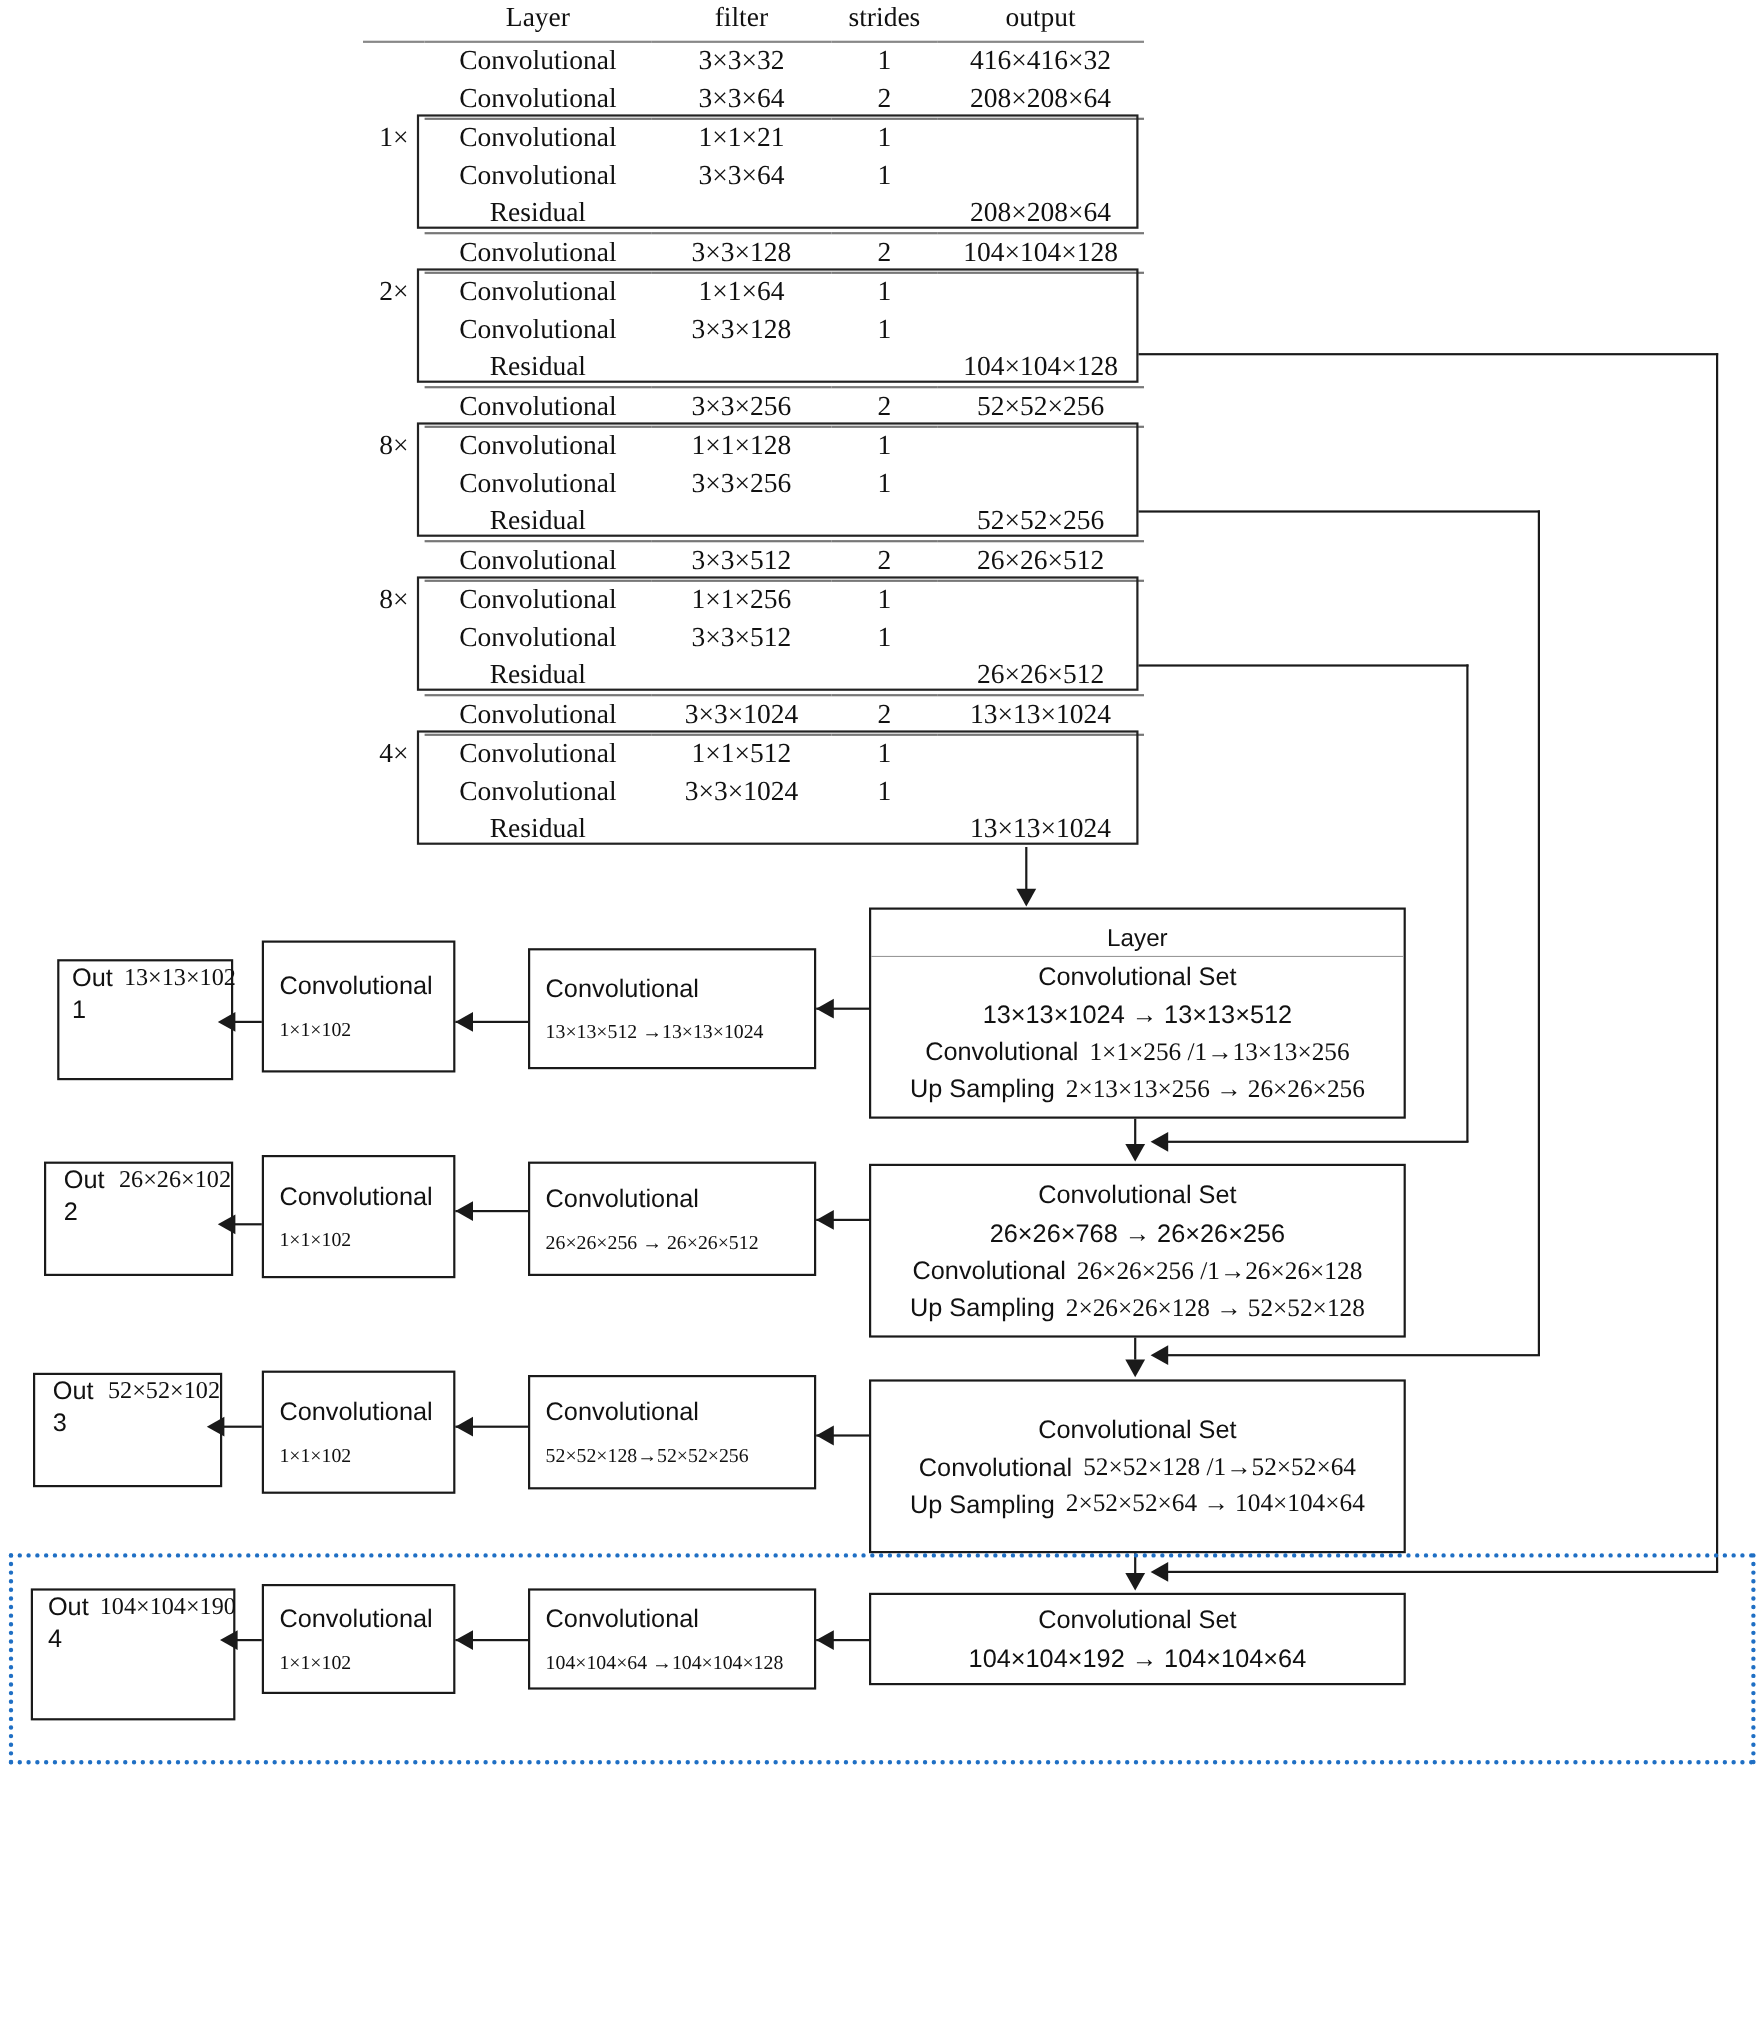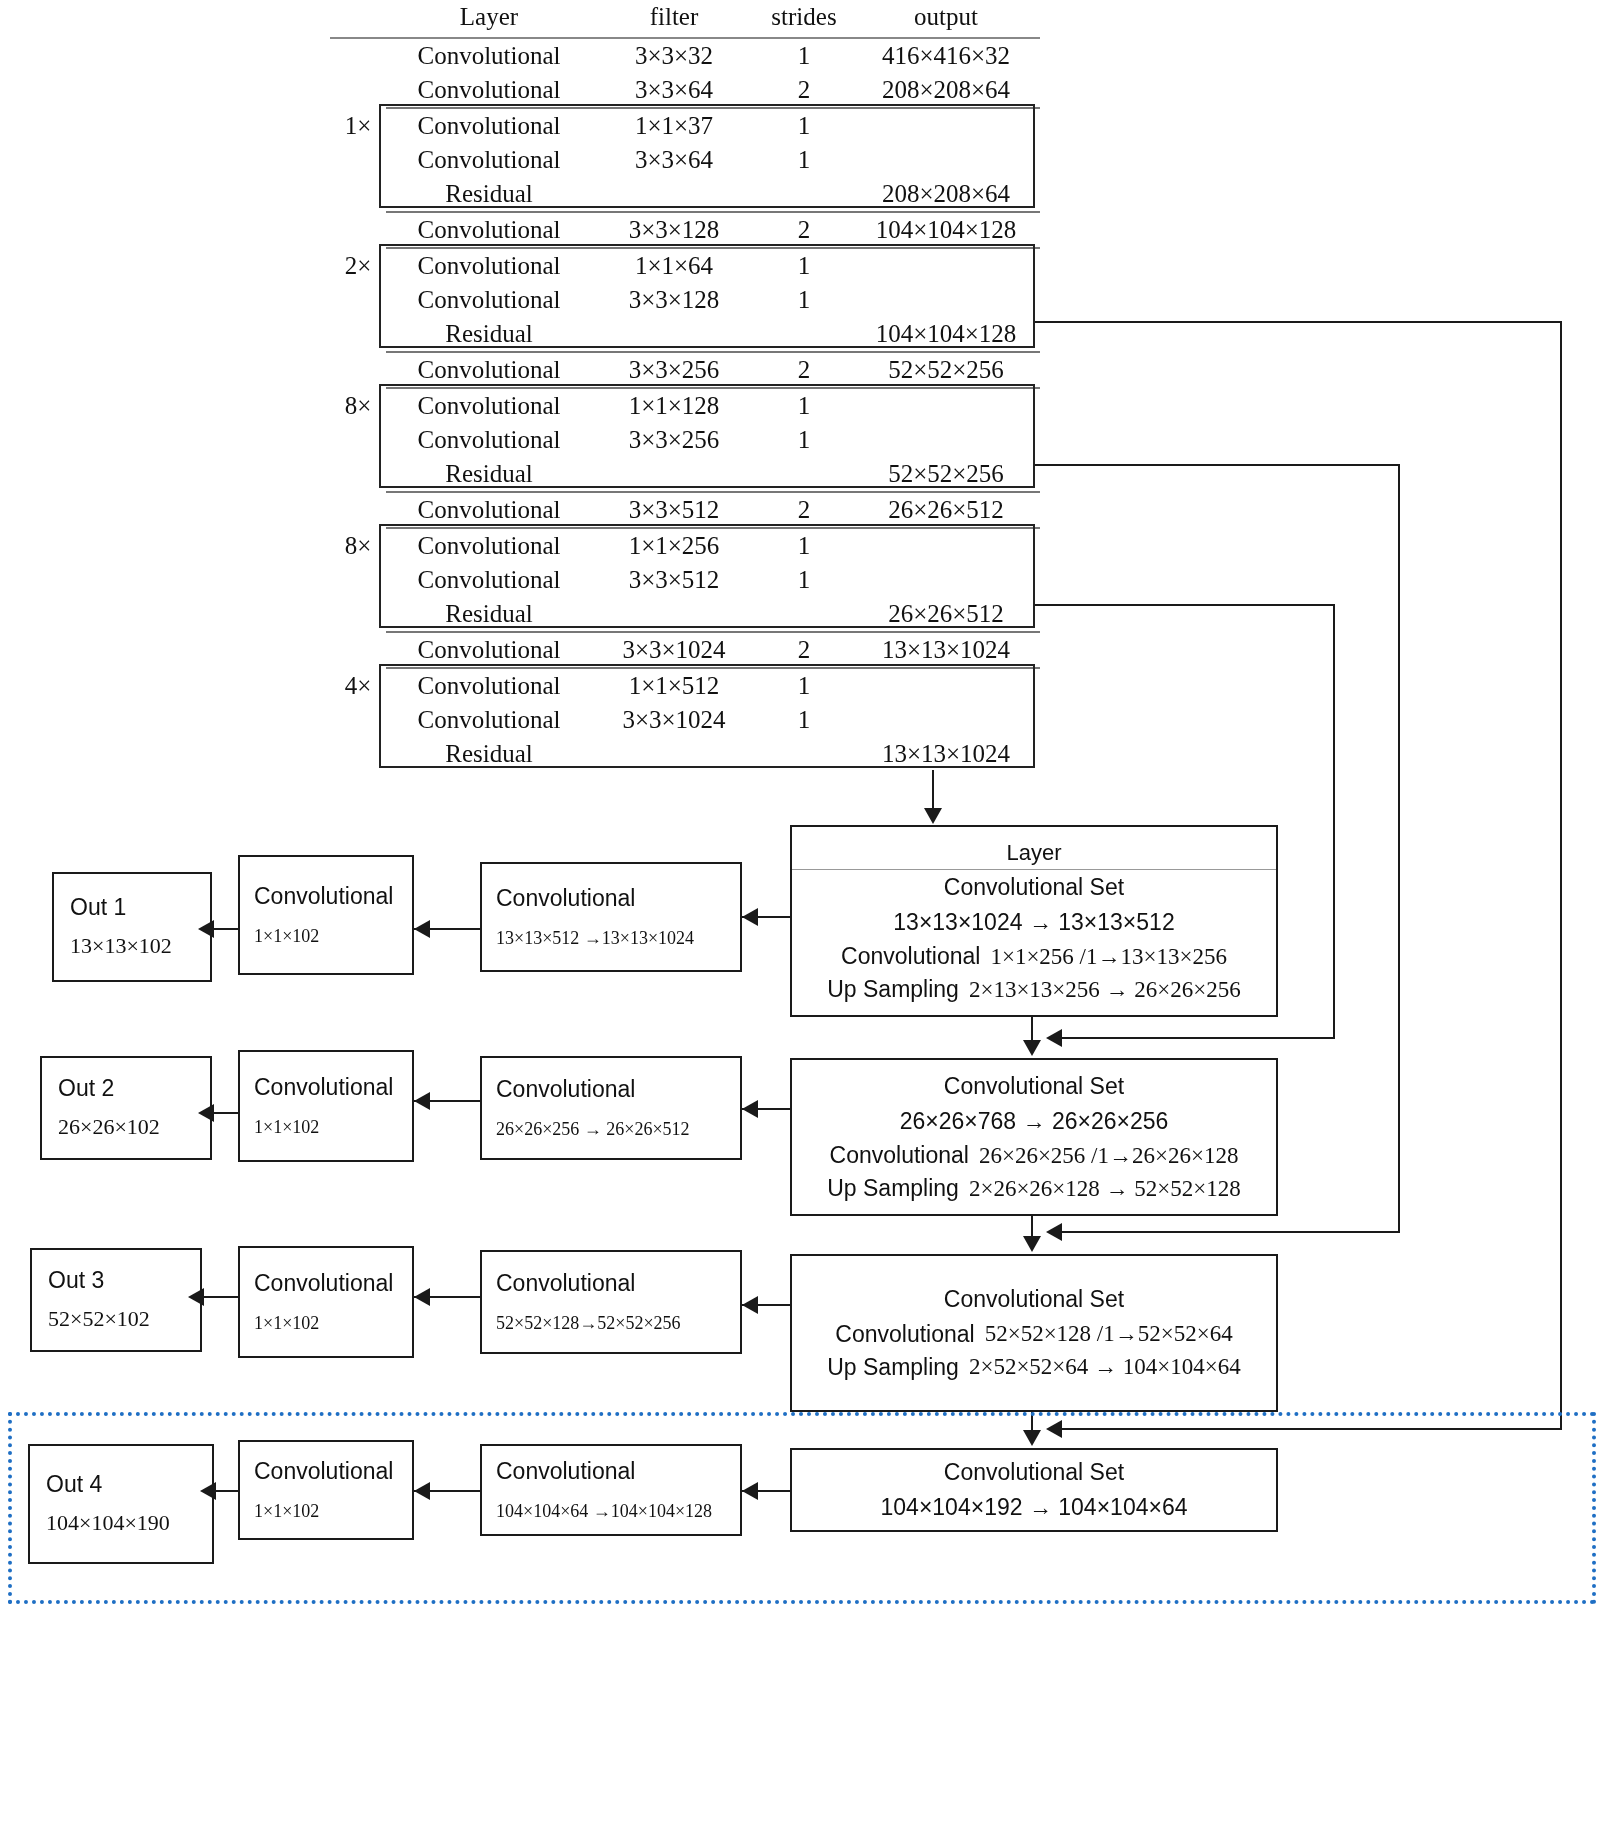--- a/index.html
+++ b/index.html
@@ -59,21 +59,21 @@
     font-size:22px;
     line-height:1.3;
   }
   .box .sub-sm {
     font-family:"Liberation Serif", serif;
     font-size:18px;
     line-height:1.3;
   }
 
   
-  .outbox { text-align:left; padding-left:16px; display:flex; flex-direction:column; justify-content:center; gap:10px; }
+  .outbox { text-align:left; padding-left:16px; display:flex; flex-direction:row; justify-content:center; gap:10px; }
   .outbox .ttl { text-align:left; }
   .outbox .sub { text-align:left; }
 
   .convbox { display:flex; flex-direction:column; justify-content:center; align-items:flex-start; padding-left:14px; gap:14px;}
   .convbox .ttl { text-align:left; }
   .convbox .sub-sm { text-align:left; }
 
   
   .setbox {
     position:absolute;
@@ -161,21 +161,21 @@
         <tr>
           <td class="c-mult"></td>
           <td class="c-layer" style="border-bottom: 2px solid rgb(119, 119, 119);">Convolutional</td>
           <td class="c-filt" style="border-bottom: 2px solid rgb(119, 119, 119);">3×3×64</td>
           <td class="c-str" style="border-bottom: 2px solid rgb(119, 119, 119);">2</td>
           <td class="c-out" style="border-bottom: 2px solid rgb(119, 119, 119);">208×208×64</td>
         </tr>
         <tr>
           <td class="c-mult">1×</td>
           <td class="c-layer">Convolutional</td>
-          <td class="c-filt">1×1×37</td>
+          <td class="c-filt">1×1×21</td>
           <td class="c-str">1</td>
           <td class="c-out"></td>
         </tr>
         <tr>
           <td class="c-mult"></td>
           <td class="c-layer">Convolutional</td>
           <td class="c-filt">3×3×64</td>
           <td class="c-str">1</td>
           <td class="c-out"></td>
         </tr>

